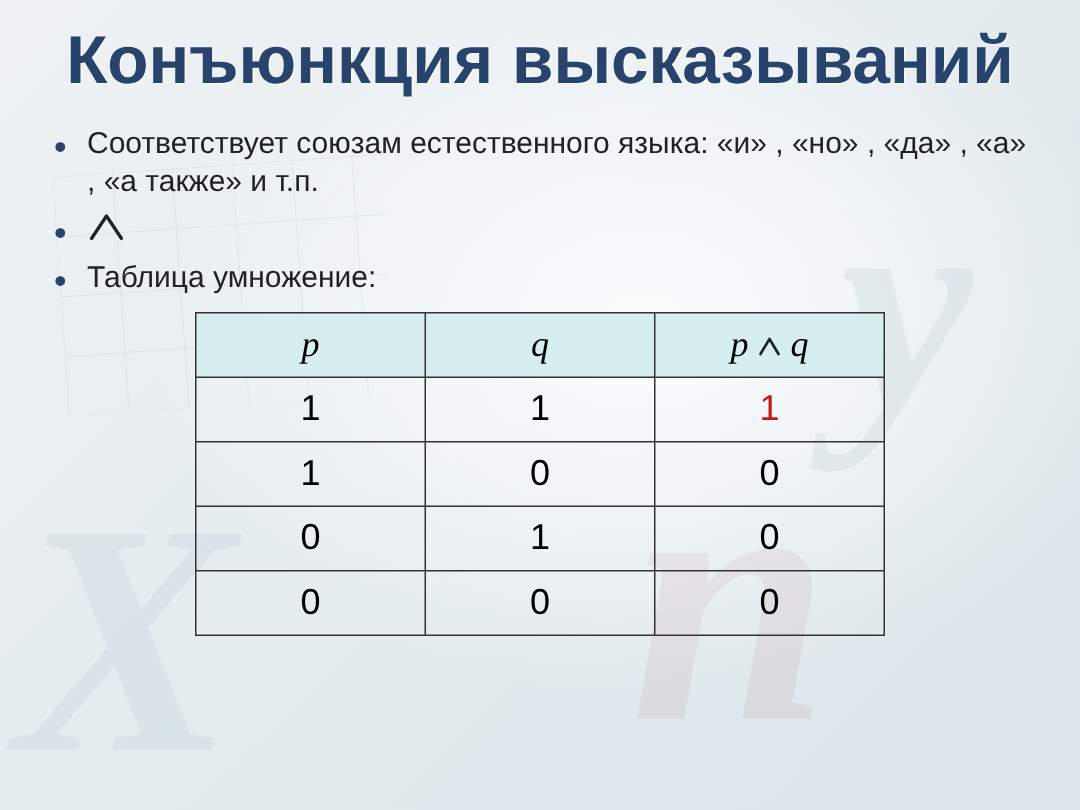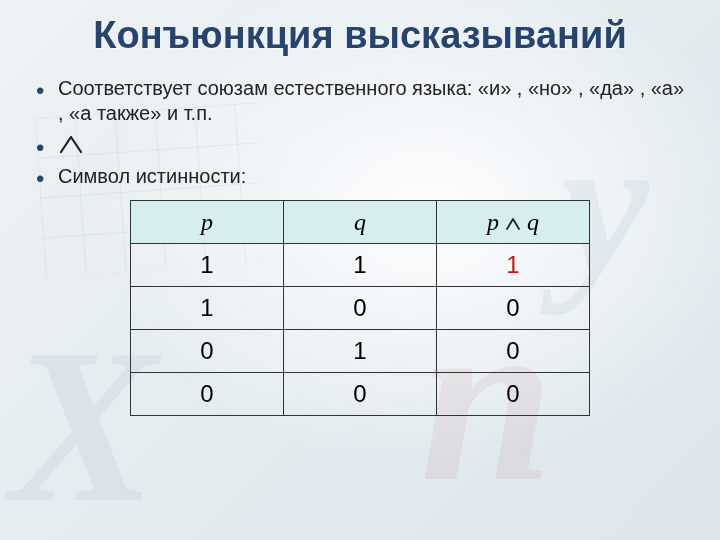--- a/index.html
+++ b/index.html
@@ -40,21 +40,21 @@
       linear-gradient(to right, rgba(120,150,170,0.12) 1px, transparent 1px),
       linear-gradient(to bottom, rgba(120,150,170,0.12) 1px, transparent 1px);
     background-size: 40px 40px;
     transform: rotate(-4deg);
     pointer-events: none;
   }
 
   .title {
     position: relative;
     text-align: center;
-    font-size: 38px;
+    font-size: 45px;
     font-weight: bold;
     color: #28436c;
     padding: 14px 20px 0 20px;
     line-height: 1.15;
     text-shadow: 1px 1px 0 rgba(255,255,255,0.6);
   }
   .bullets {
     position: relative;
     margin: 18px 34px 0 34px;
     list-style: none;
@@ -126,21 +126,21 @@
       <span>Соответствует союзам естественного языка: «и» , «но» , «да» , «а» , «а также» и т.п.</span>
     </li>
     <li>
       <span class="symbol-and">
         <svg width="26" height="20" viewBox="0 0 26 20">
           <polyline points="3,18 13,3 23,18" fill="none" stroke="#222" stroke-width="2.2" stroke-linecap="round" stroke-linejoin="round"></polyline>
         </svg>
       </span>
     </li>
     <li>
-      <span>Символ истинности:</span>
+      <span>Таблица умножение:</span>
     </li>
   </ul>
 
   <table class="truth-table">
     <thead>
       <tr>
         <th><span>p</span></th>
         <th><span>q</span></th>
         <th>
           <span class="formula">

